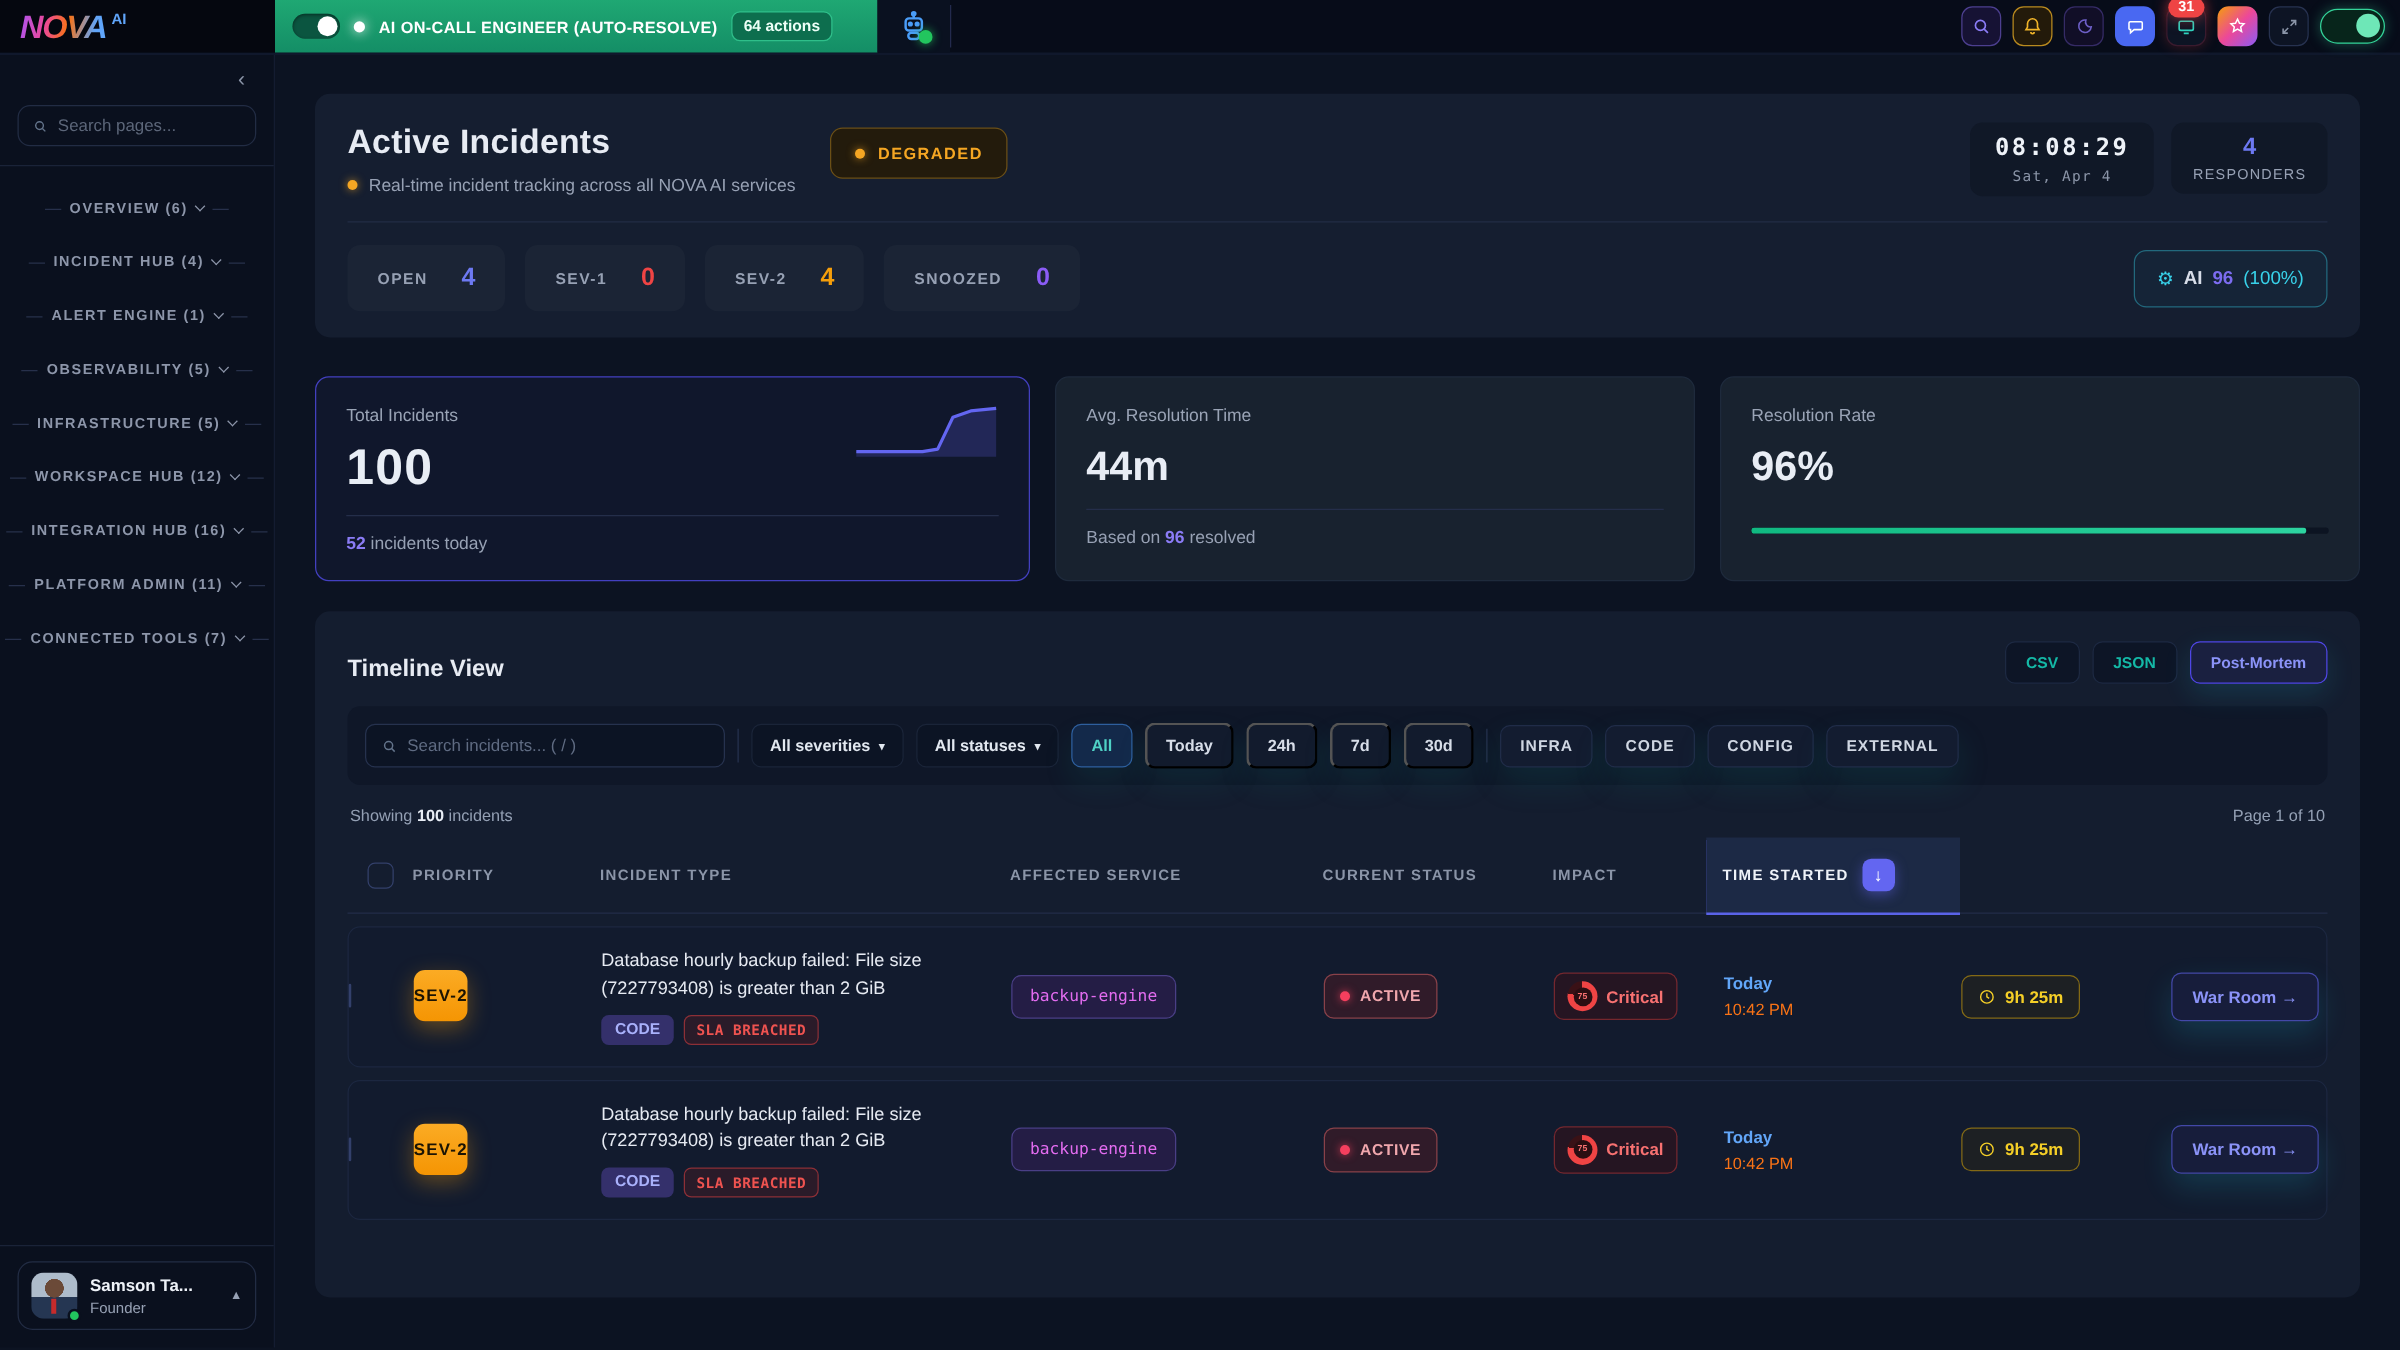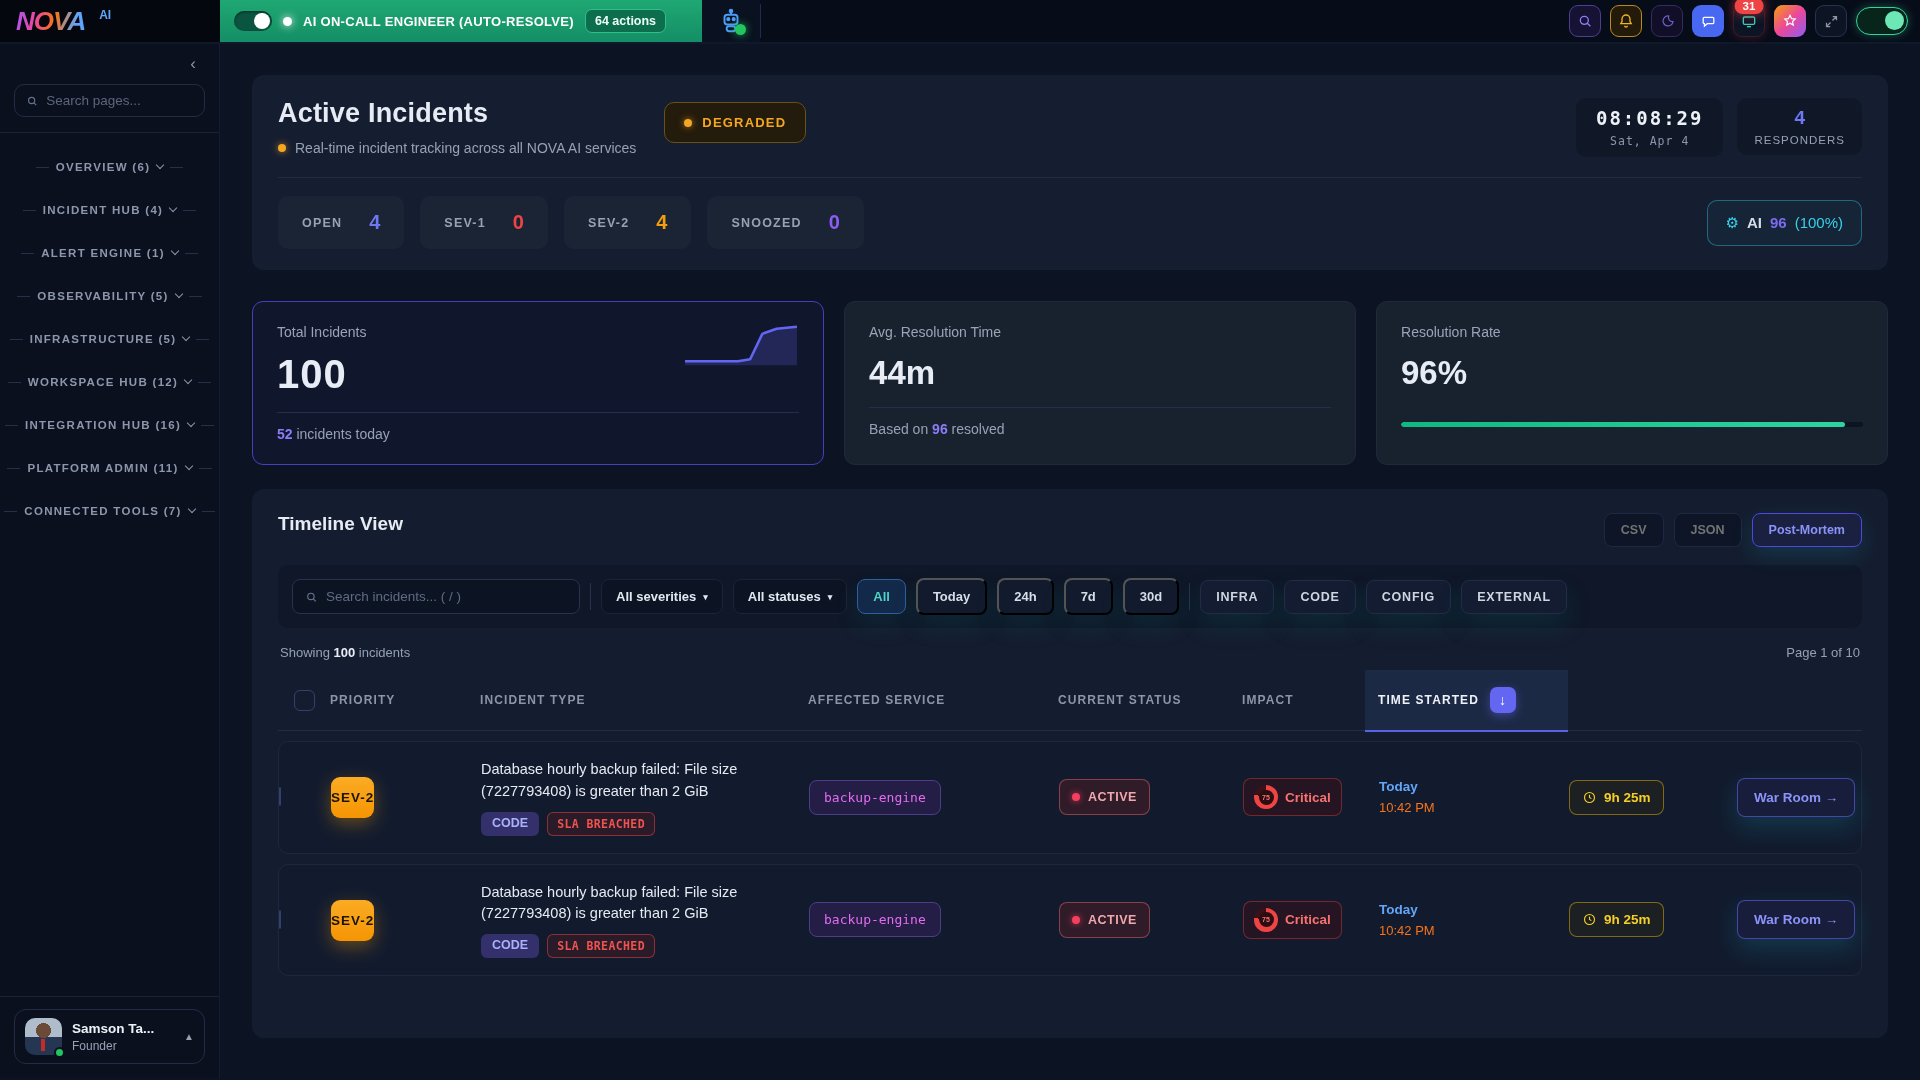--- a/index.html
+++ b/index.html
@@ -2,21 +2,21 @@
 <html><head>
 <meta charset="utf-8">
 <style>
   * { margin:0; padding:0; box-sizing:border-box; }
   html,body { width:1920px; height:1080px; overflow:hidden; }
   body { background:#0c1322; font-family:"Liberation Sans",sans-serif; color:#e6eaf2; }
   svg { display:block; }
 
   
   .topbar { height:44px; display:flex; align-items:stretch; background:#070c19; border-bottom:2px solid #10182c; }
-  .logo-area { width:220px; display:flex; align-items:center; padding-left:16px; background:#05070f; gap:14px; }
+  .logo-area { width:220px; display:flex; align-items:center; padding-left:16px; background:#05070f; gap:4px; }
   .brand { font-size:26px; font-weight:800; font-style:italic; letter-spacing:-1px;
     background:linear-gradient(100deg,#a855f7 0%,#ec4899 30%,#f97316 55%,#60a5fa 85%);
     -webkit-background-clip:text; background-clip:text; color:transparent; }
   .brand-ai { font-size:12px; font-weight:800; color:#60a5fa; margin-top:-12px; }
   .banner { width:482px; background:linear-gradient(180deg,#1fa873,#148e66); display:flex; align-items:center; gap:11px; padding:0 14px; }
   .b-toggle { width:38px; height:20px; border-radius:10px; background:#0b5540; position:relative; box-shadow:inset 0 1px 3px rgba(0,0,0,.45); flex:none; }
   .b-toggle::after { content:""; position:absolute; right:2px; top:2px; width:16px; height:16px; border-radius:50%; background:#fff; }
   .b-dot { width:9px; height:9px; border-radius:50%; background:#fff; box-shadow:0 0 9px rgba(255,255,255,.95); flex:none; }
   .b-label { color:#fff; font-weight:800; font-size:13px; letter-spacing:.3px; white-space:nowrap; }
   .b-badge { background:#0d6e4e; border:1px solid #2fbf8a; color:#ecfff7; font-weight:800; font-size:12.5px; padding:4px 9px; border-radius:7px; white-space:nowrap; }
@@ -94,24 +94,24 @@
   .m-val-big { font-size:40px; font-weight:800; color:#e8edf5; margin-top:12px; letter-spacing:1px; }
   .m-val { font-size:33px; font-weight:800; color:#e8edf5; margin-top:14px; }
   .m-div { height:1px; background:#242e4a; margin:15px 0 13px; }
   .m-foot { font-size:14px; color:#97a1b4; }
   .m-acc { color:#8b7cf6; font-weight:700; }
   .spark { position:absolute; right:22px; top:18px; }
   .m-bar { margin-top:30px; height:5px; background:#0c1422; border-radius:3px; overflow:hidden; }
   .m-bar-fill { height:100%; background:linear-gradient(90deg,#10b981,#2dd4a0); border-radius:3px; }
 
   .tl-panel { background:#141d2f; border-radius:12px; margin-top:24px; padding:24px 26px; height:549px; overflow:hidden; }
-  .tl-head { display:flex; align-items:flex-start; }
+  .tl-head { display:flex; align-items:flex-end; }
   .tl-title { font-size:19px; font-weight:800; color:#e7ebf3; }
   .tl-btns { margin-left:auto; display:flex; gap:10px; }
-  .btn-dark { background:#0d1526; border:1px solid #1d2942; color:#737373; font-weight:700; font-size:12.5px; padding:9px 16px; border-radius:8px; }
+  .btn-dark { background:#0d1526; border:1px solid #1d2942; color:#14b8a6; font-weight:700; font-size:12.5px; padding:9px 16px; border-radius:8px; }
   .btn-pm { background:rgba(49,46,129,.22); border:1px solid #4f46e5; color:#8b93f8; font-weight:700; font-size:12.5px; padding:9px 16px; border-radius:8px; box-shadow:0 8px 22px rgba(34,211,238,.14); }
 
   .filter-bar { margin-top:18px; background:#0f1728; border-radius:10px; padding:13px 14px; display:flex; align-items:center; gap:10px; }
   .f-search { width:288px; display:flex; gap:8px; align-items:center; border:1px solid #26324e; background:#0c1424; border-radius:8px; padding:9px 12px; flex:none; }
   .f-search input { background:transparent; border:none; outline:none; color:#cbd5e1; font-size:13.5px; width:100%; font-family:"Liberation Sans",sans-serif; }
   .f-search input::placeholder { color:#5f6b82; }
   .f-vsep { width:1px; height:27px; background:#26324e; flex:none; }
   .f-select { background:#0c1424; border:1px solid #1a2438; border-radius:8px; padding:9px 14px; color:#e2e8f0; font-size:13px; font-weight:700; display:flex; gap:7px; align-items:center; }
   .f-caret { color:#e2e8f0; font-size:9px; }
   .f-btn { background:#121b2d; border-radius:8px; padding:9px 15px; color:#d7dde8; font-size:13px; font-weight:700; box-shadow:0 12px 24px rgba(13,148,136,.12); }

